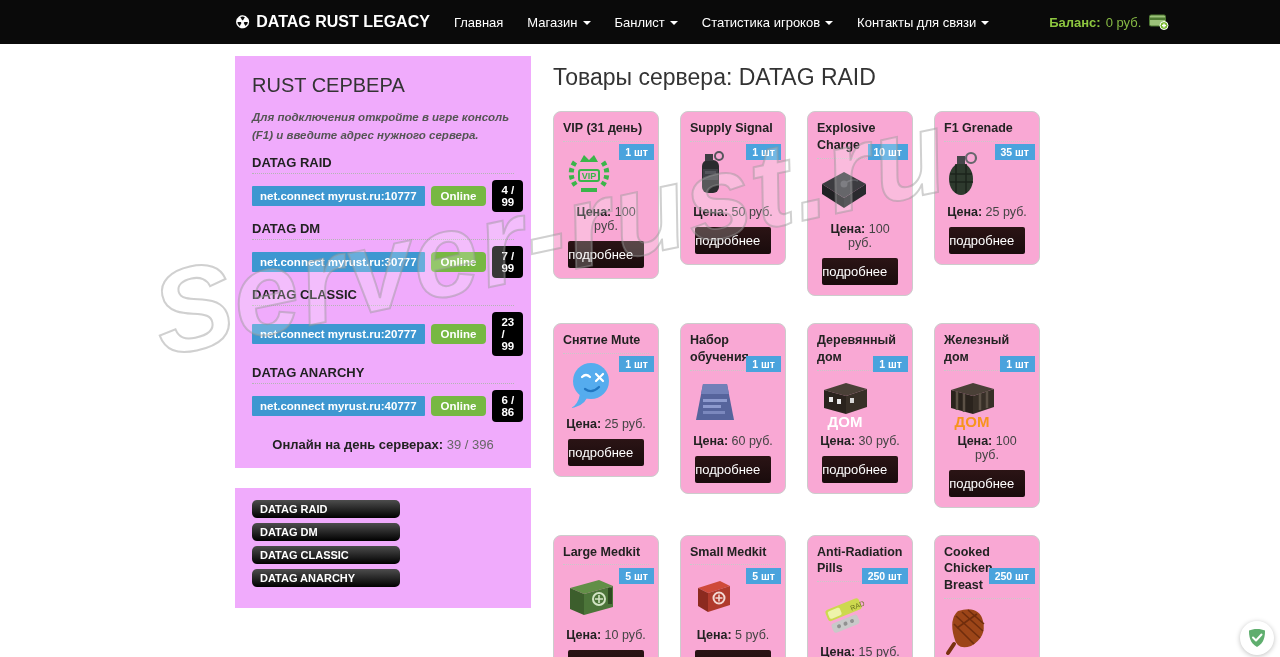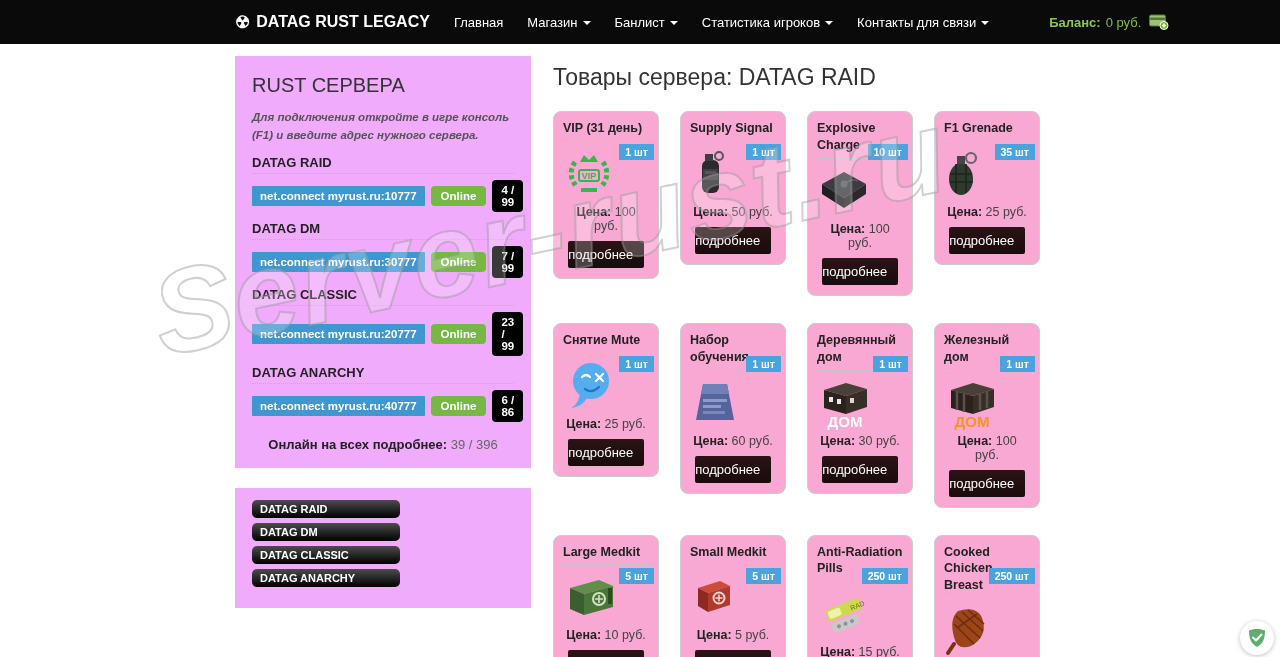--- a/index.html
+++ b/index.html
@@ -120,21 +120,21 @@
           <div class="server-block">
             <div class="server-name">DATAG ANARCHY</div>
             <div class="server-row">
               <button class="btn-connect">net.connect myrust.ru:40777</button>
               <span class="badge-online">Online</span>
               <span class="badge-count">6 / 86</span>
             </div>
           </div>
         </div>
       <div class="total-line">
-        <b>Онлайн на всех подробнее:</b>
+        <b>Онлайн на день серверах:</b>
         <span class="total-value">39 / 396</span>
       </div>
     </section>
 
     <section class="panel">
       <div id="shop-list">
           <button class="shop-btn">DATAG RAID</button>
           <button class="shop-btn">DATAG DM</button>
           <button class="shop-btn">DATAG CLASSIC</button>
           <button class="shop-btn">DATAG ANARCHY</button>

